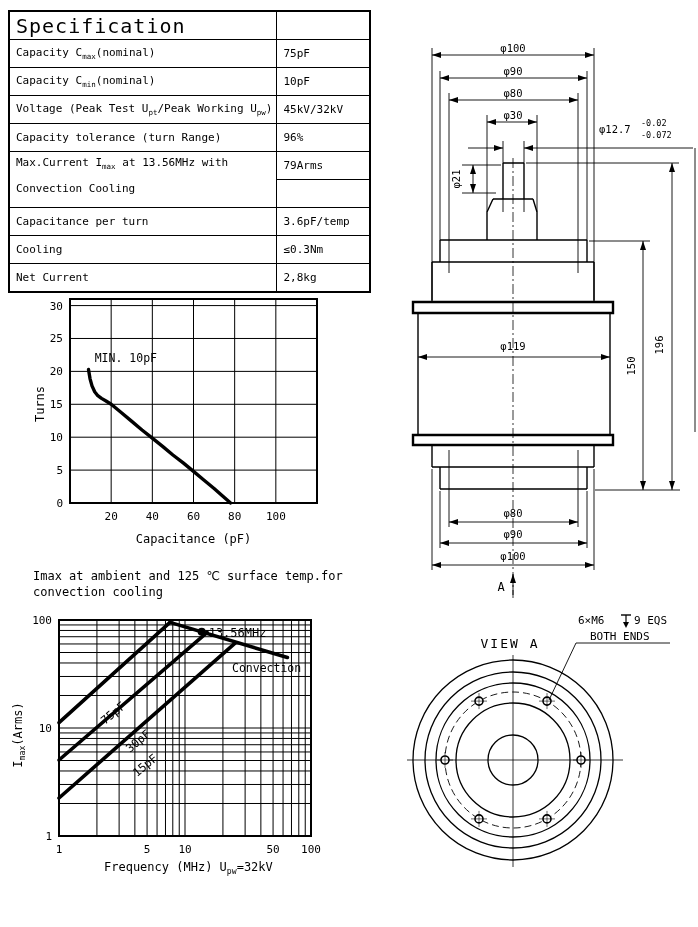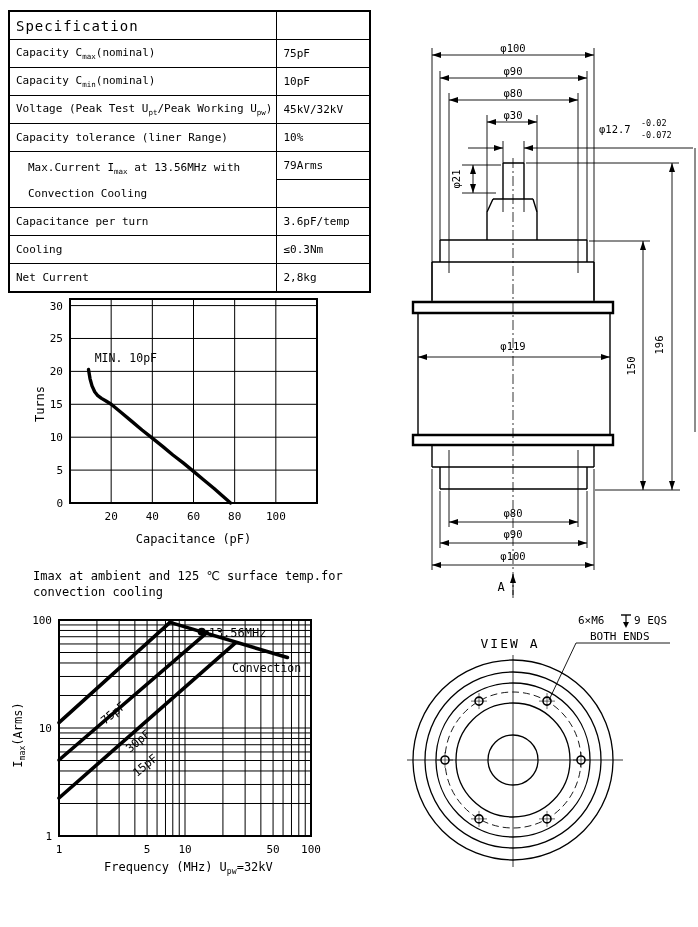--- a/index.html
+++ b/index.html
@@ -3,24 +3,24 @@
 <meta charset="utf-8">
 <style>
   html,body{margin:0;padding:0;background:#fff;}
   #page{position:relative;width:698px;height:927px;background:#fff;overflow:hidden;
         font-family:"DejaVu Sans Mono","DejaVu Sans",monospace;color:#000;}
   
   #spec-table{position:absolute;left:8px;top:10px;border-collapse:collapse;table-layout:fixed;
               border:2px solid #000;}
   #spec-table td{border:1.3px solid #000;font-size:11px;padding:0 0 0 6px;vertical-align:middle;
                  white-space:nowrap;overflow:visible;height:27px;}
-  #spec-table td.hdr{font-size:14px;letter-spacing:1px;}
+  #spec-table td.hdr{font-size:20px;letter-spacing:1px;}
   #spec-table td.val{padding-left:7px;}
   #spec-table td.tall{height:auto;padding:0;}
-  #spec-table td.tall div{height:26px;line-height:28px;padding-left:18px;}
+  #spec-table td.tall div{height:26px;line-height:18px;padding-left:6px;}
   sub{font-size:7.5px;}
   svg{position:absolute;display:block;}
   svg text{font-family:"DejaVu Sans Mono","DejaVu Sans",monospace;fill:#000;}
 </style>
 </head>
 <body>
 
 <div id="page">
 
   <table id="spec-table">
@@ -39,22 +39,22 @@
         </tr>
         <tr>
           <td><span>Capacity C</span><sub>min</sub><span>(nominal)</span></td>
           <td class="val">10pF</td>
         </tr>
         <tr>
           <td><span>Voltage (Peak Test U</span><sub>pt</sub><span>/Peak Working U</span><sub>pw</sub><span>)</span></td>
           <td class="val">45kV/32kV</td>
         </tr>
         <tr>
-          <td><span>Capacity tolerance (liner Range)</span></td>
-          <td class="val">10%</td>
+          <td><span>Capacity tolerance (turn Range)</span></td>
+          <td class="val">96%</td>
         </tr>
         <tr>
           <td class="tall" rowspan="2">
             <div><span>Max.Current I</span><sub>max</sub><span> at 13.56MHz with</span></div>
             <div>Convection Cooling</div>
           </td>
           <td class="val">79Arms</td>
         </tr>
         <tr>
           <td class="val"></td>

